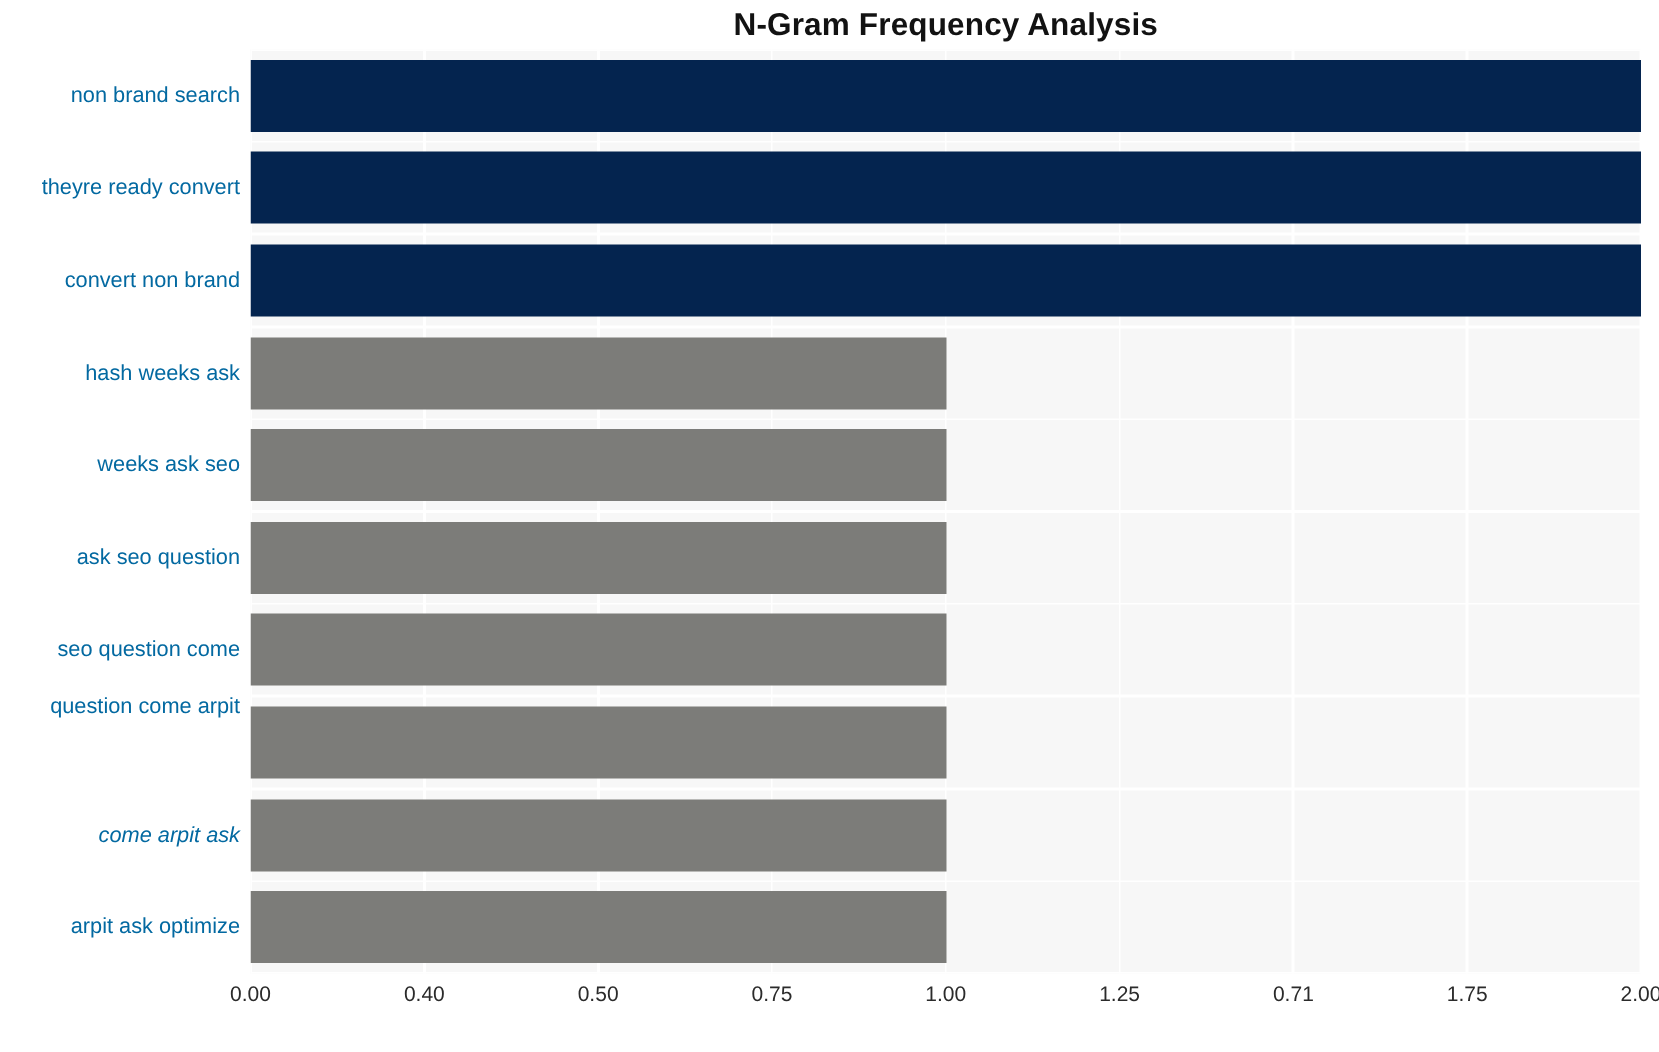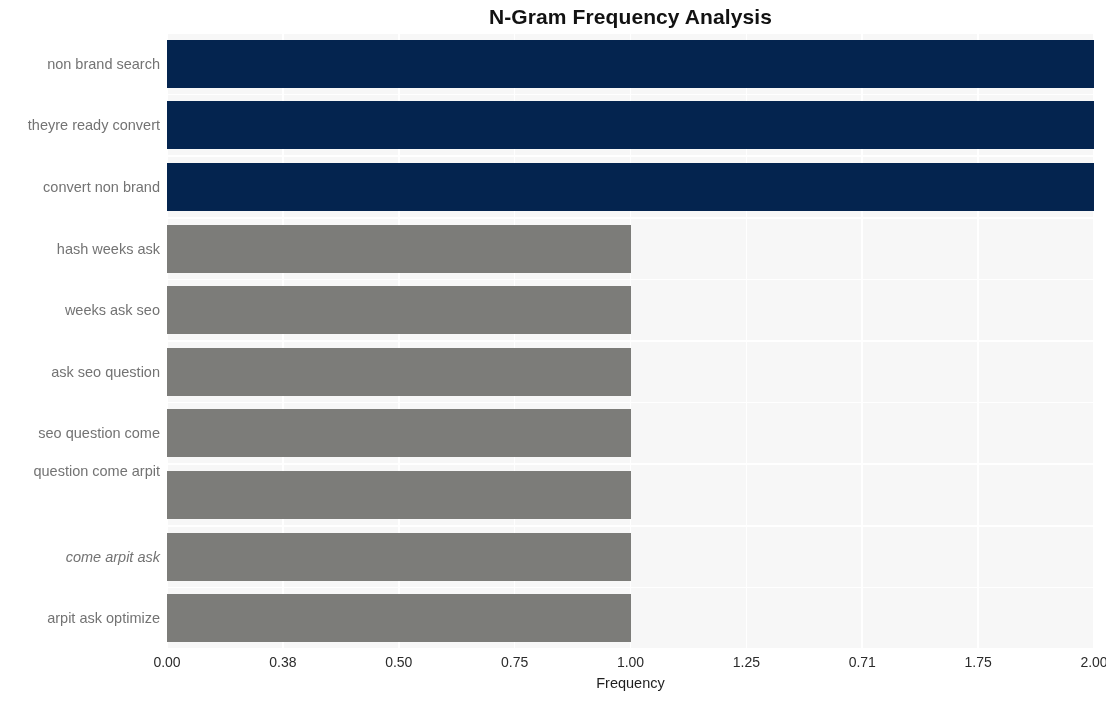--- a/index.html
+++ b/index.html
@@ -67,21 +67,21 @@
     position: absolute;
     left: 0;
   }
 
   
   .ytick-label {
     position: absolute;
     right: 946px;          
     text-align: right;
     font-size: 14.5px;
-    color: #737373;
+    color: #0369a1;
     white-space: nowrap;
     line-height: 1;
   }
 
   
   .xtick-label {
     position: absolute;
     top: 654px;
     width: 120px;
     margin-left: -60px;
@@ -156,25 +156,24 @@
       <div class="ytick-label" style="top: 241.6px;">hash weeks ask</div>
       <div class="ytick-label" style="top: 303.2px;">weeks ask seo</div>
       <div class="ytick-label" style="top: 364.8px;">ask seo question</div>
       <div class="ytick-label" style="top: 426.4px;">seo question come</div>
       <div class="ytick-label" style="top: 464px;">question come arpit</div>
       <div class="ytick-label" style="top: 549.6px; font-style: italic;">come arpit ask</div>
       <div class="ytick-label" style="top: 611.2px; margin-left: 36px;">arpit ask optimize</div>
     </div>
   <div id="xtick-labels">
       <div class="xtick-label" style="left: 167px;">0.00</div>
-      <div class="xtick-label" style="left: 282.875px;">0.38</div>
+      <div class="xtick-label" style="left: 282.875px;">0.40</div>
       <div class="xtick-label" style="left: 398.75px;">0.50</div>
       <div class="xtick-label" style="left: 514.625px;">0.75</div>
       <div class="xtick-label" style="left: 630.5px;">1.00</div>
       <div class="xtick-label" style="left: 746.375px;">1.25</div>
       <div class="xtick-label" style="left: 862.25px;">0.71</div>
       <div class="xtick-label" style="left: 978.125px;">1.75</div>
       <div class="xtick-label" style="left: 1094px;">2.00</div>
     </div>
 
-  <div id="xaxis-title">Frequency</div>
 
 </div>
 
 </body></html>

